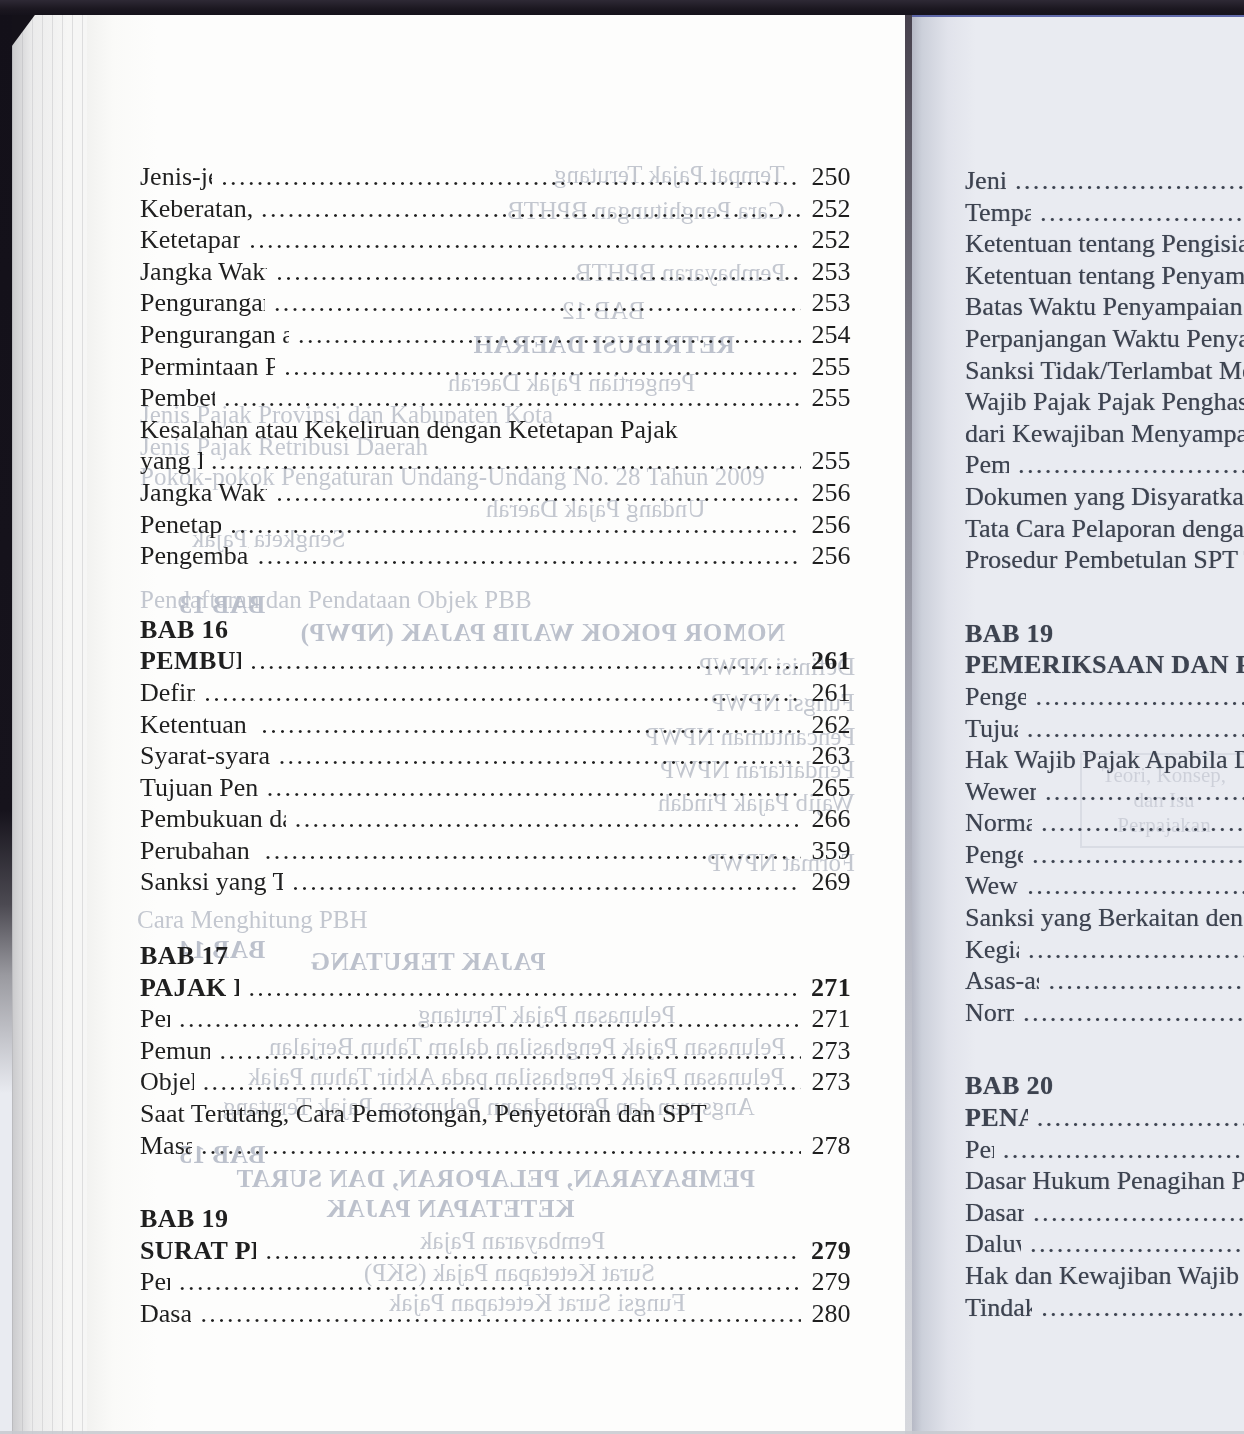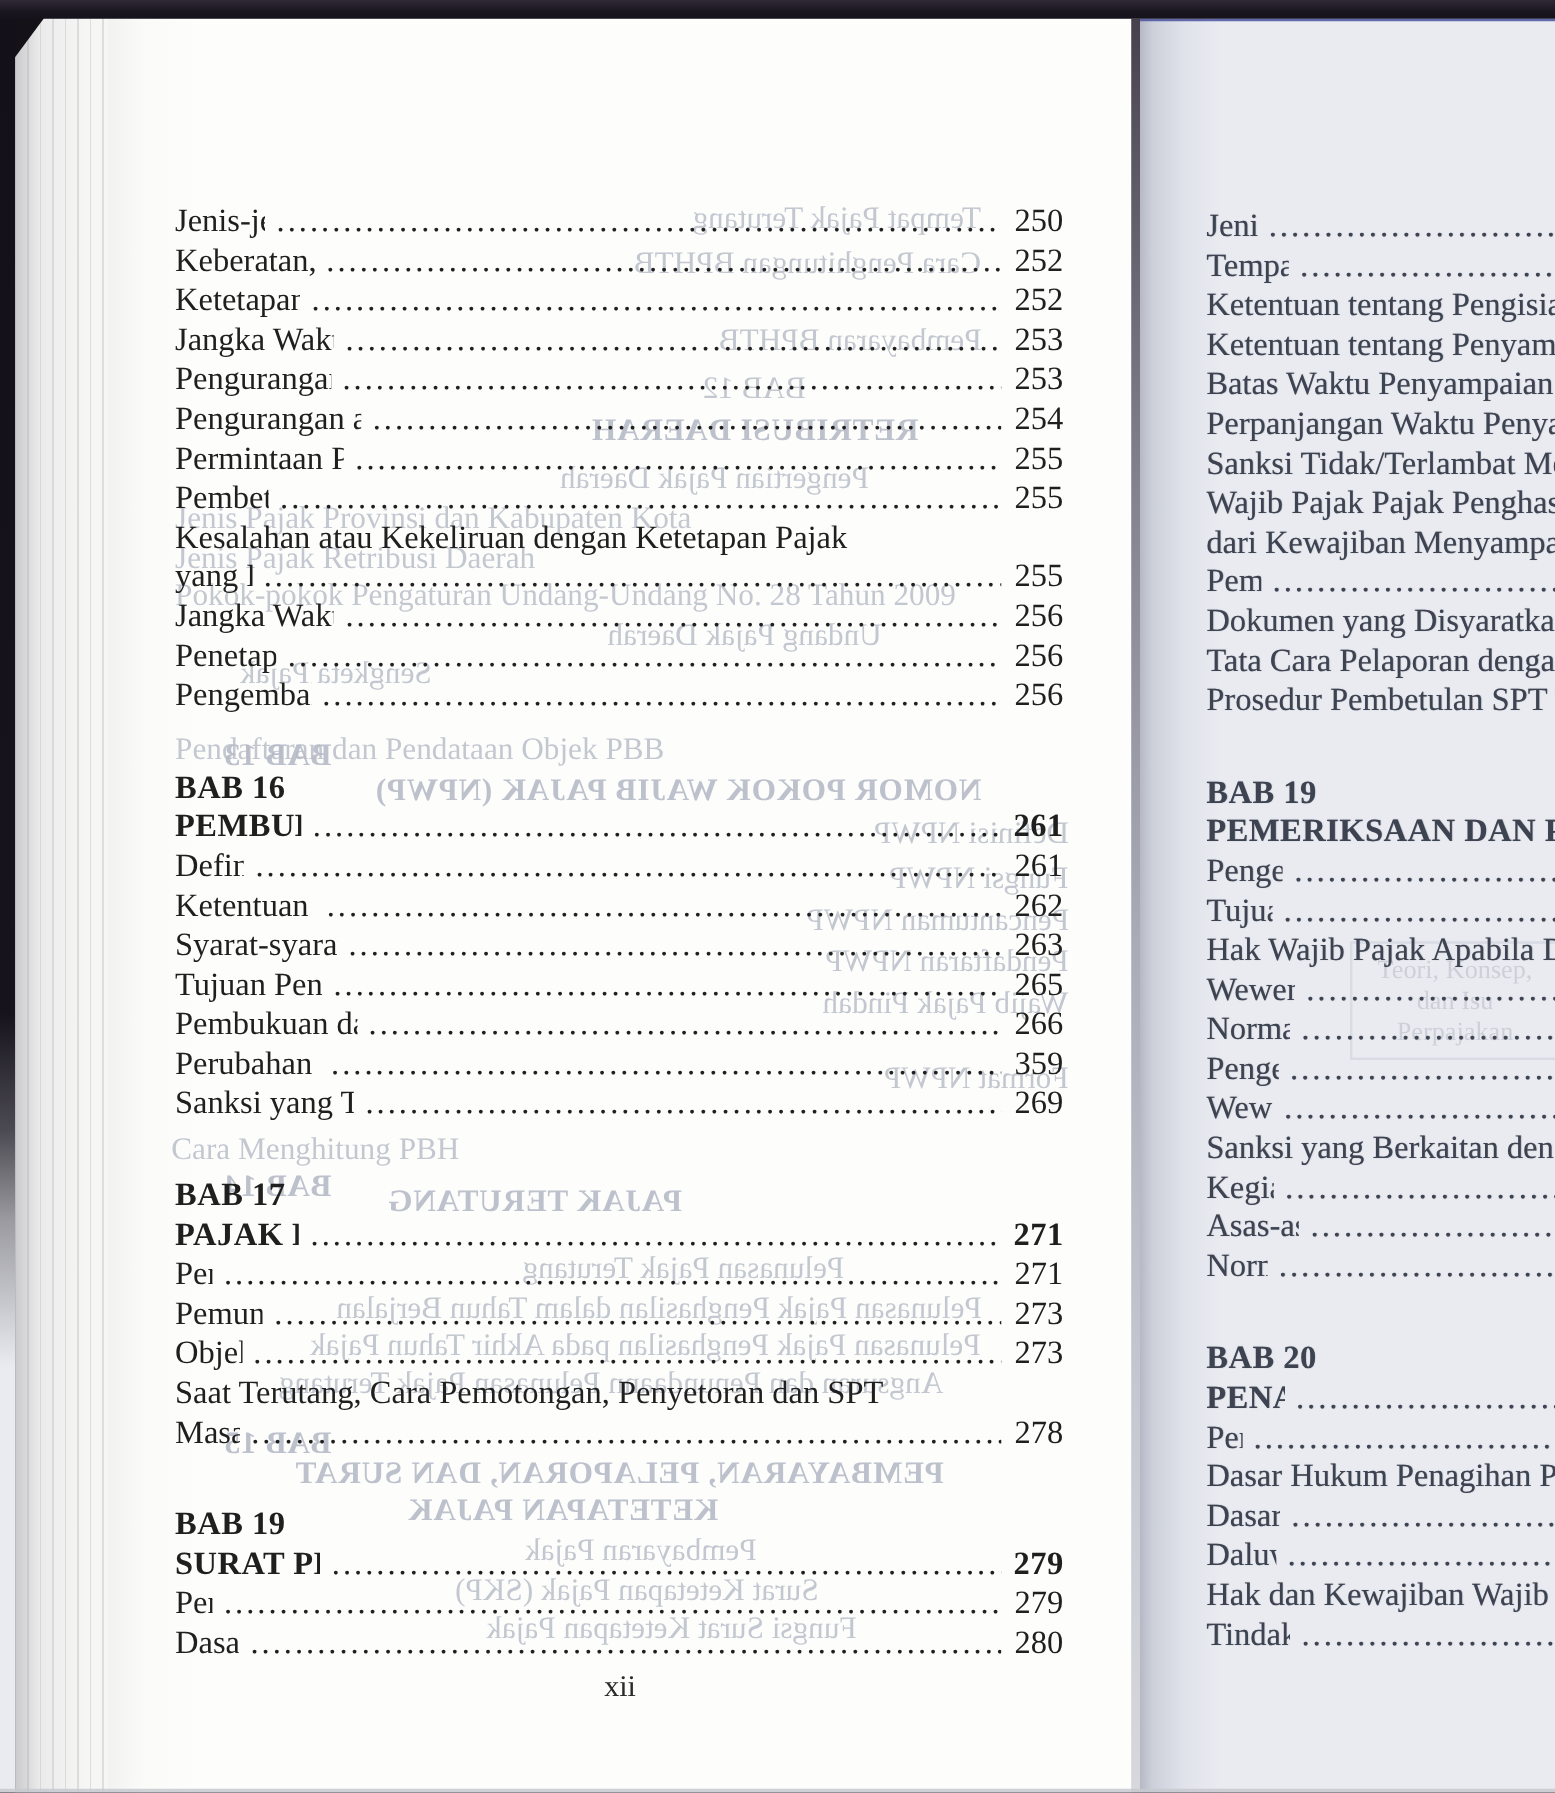--- a/index.html
+++ b/index.html
@@ -248,21 +248,20 @@
           <span class="toc-label">Pengertian</span>
           <span class="toc-leader"></span>
           <span class="toc-page">279</span>
         </div>
         <div class="toc-row">
           <span class="toc-label">Dasar Hukum SPT</span>
           <span class="toc-leader"></span>
           <span class="toc-page">280</span>
         </div>
       </div>
-    <div class="folio">xii</div>
   </div>
 
   <div class="gutter"></div>
 
   <div class="right-page">
     <div class="blue-line"></div>
     <div class="ghost-box">
       <span>Teori, Konsep,</span><br>
       <span>dan Isu</span><br>
       <span>Perpajakan</span>

